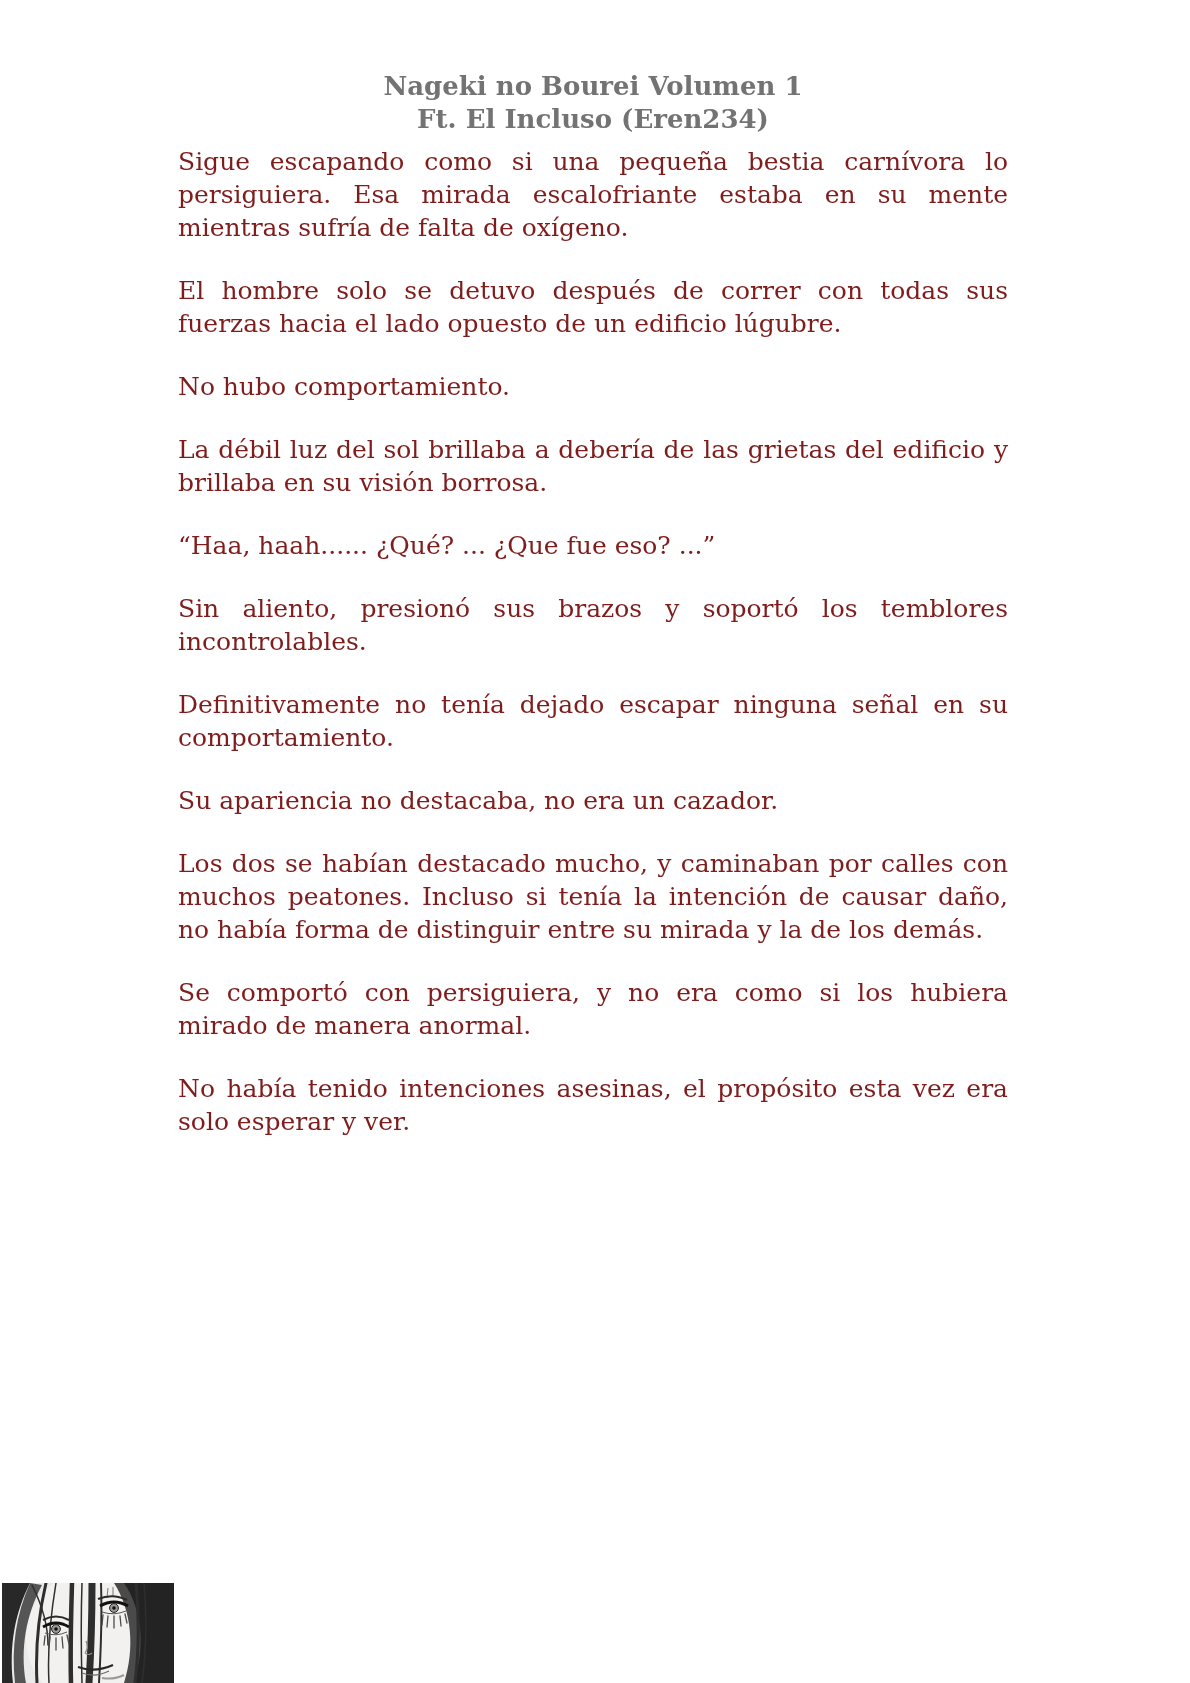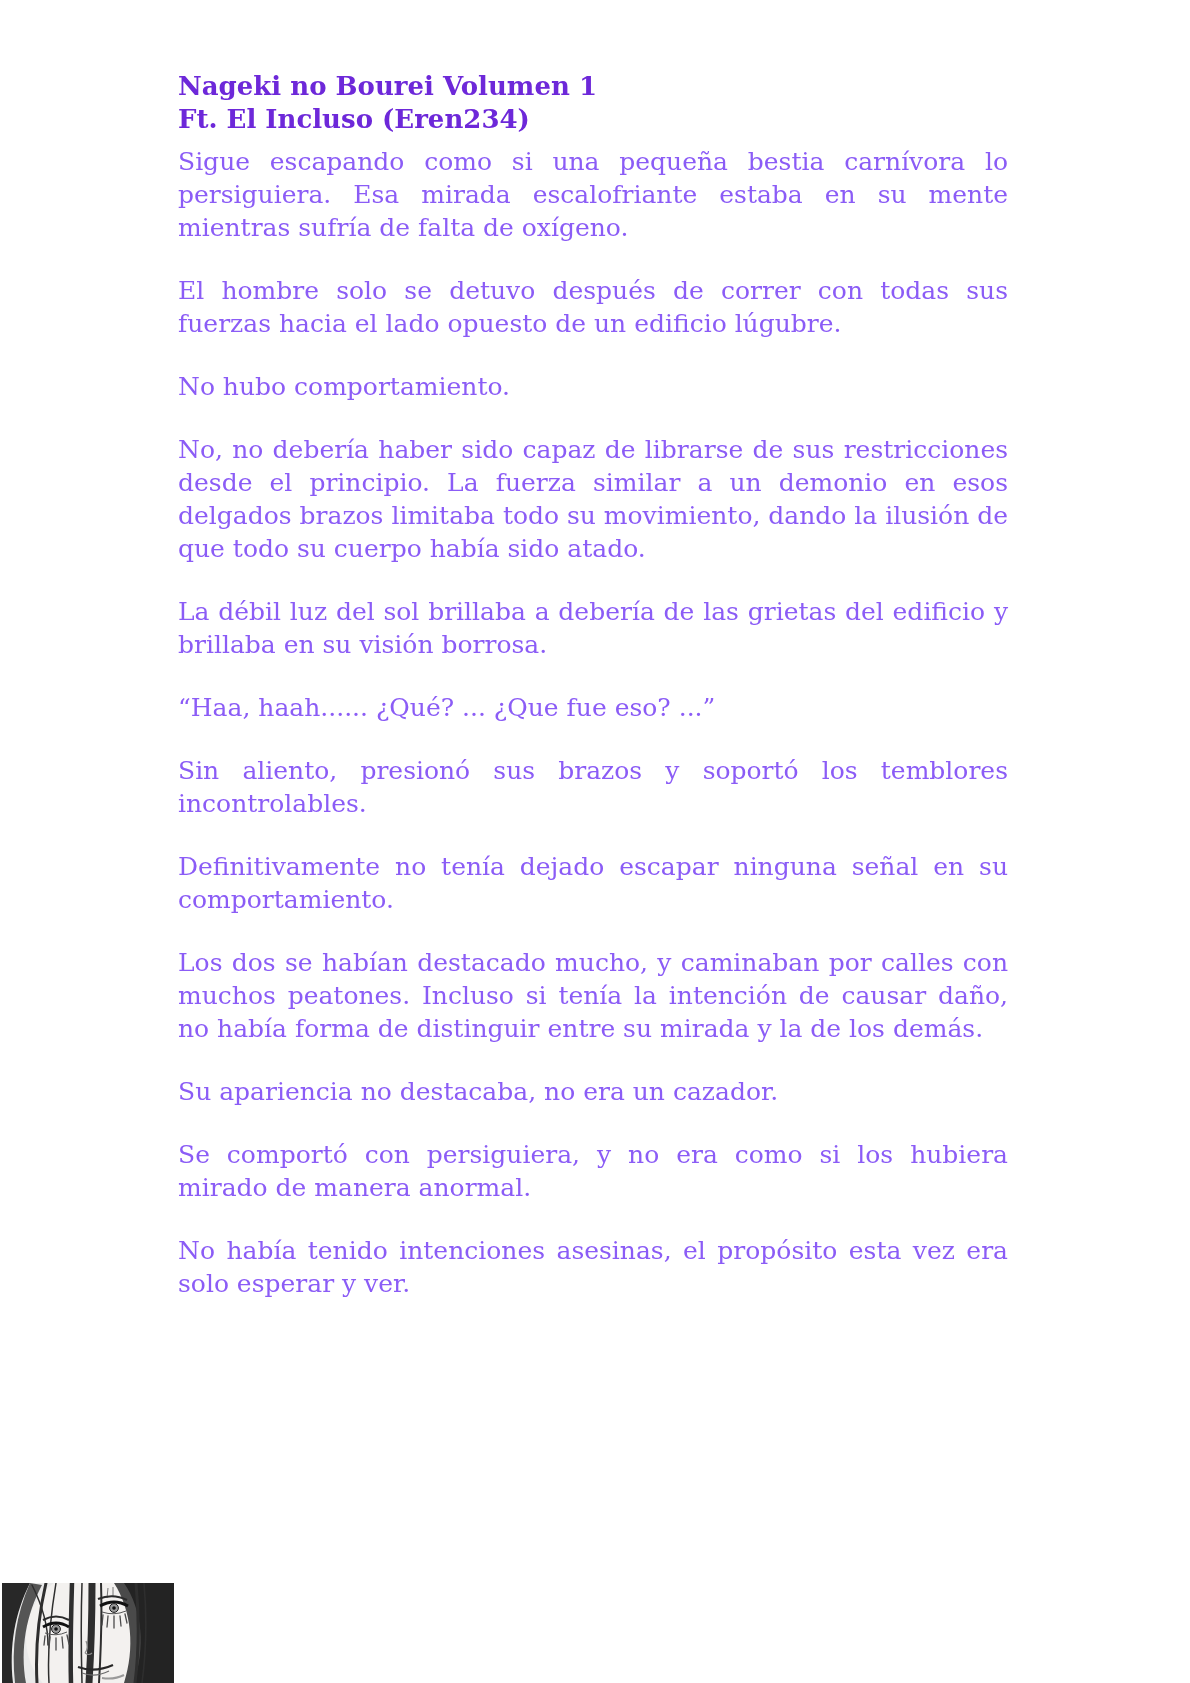--- a/index.html
+++ b/index.html
@@ -11,33 +11,33 @@
     overflow: hidden;
     font-family: "DejaVu Serif", serif;
   }
   .content {
     position: absolute;
     left: 178px;
     top: 70px;
     width: 830px;
   }
   .title-block {
-    text-align: left;
+    text-align: center;
     font-size: 26px;
     line-height: 33px;
     font-weight: 600;
-    color: #6d28d9;
+    color: #737373;
     margin: 0 0 9px 0;
   }
   .para {
     font-size: 25px;
     line-height: 33px;
     margin: 0 0 30px 0;
     text-align: justify;
-    color: #8b5cf6;
+    color: #7f1d1d;
   }
   .manga-figure {
     position: absolute;
     left: 2px;
     top: 1583px;
     width: 172px;
     height: 100px;
     overflow: hidden;
   }
 </style>
@@ -46,27 +46,26 @@
 
 <div class="content">
   <div class="title-block">
     <div>Nageki no Bourei Volumen 1</div>
     <div>Ft. El Incluso (Eren234)</div>
   </div>
 
   <p class="para">Sigue escapando como si una pequeña bestia carnívora lo persiguiera. Esa mirada escalofriante estaba en su mente mientras sufría de falta de oxígeno.</p>
   <p class="para">El hombre solo se detuvo después de correr con todas sus fuerzas hacia el lado opuesto de un edificio lúgubre.</p>
   <p class="para">No hubo comportamiento.</p>
-  <p class="para">No, no debería haber sido capaz de librarse de sus restricciones desde el principio. La fuerza similar a un demonio en esos delgados brazos limitaba todo su movimiento, dando la ilusión de que todo su cuerpo había sido atado.</p>
   <p class="para">La débil luz del sol brillaba a debería de las grietas del edificio y brillaba en su visión borrosa.</p>
   <p class="para">“Haa, haah...... ¿Qué? ... ¿Que fue eso? ...”</p>
   <p class="para">Sin aliento, presionó sus brazos y soportó los temblores incontrolables.</p>
   <p class="para">Definitivamente no tenía dejado escapar ninguna señal en su comportamiento.</p>
+  <p class="para">Su apariencia no destacaba, no era un cazador.</p>
   <p class="para">Los dos se habían destacado mucho, y caminaban por calles con muchos peatones. Incluso si tenía la intención de causar daño, no había forma de distinguir entre su mirada y la de los demás.</p>
-  <p class="para">Su apariencia no destacaba, no era un cazador.</p>
   <p class="para">Se comportó con persiguiera, y no era como si los hubiera mirado de manera anormal.</p>
   <p class="para">No había tenido intenciones asesinas, el propósito esta vez era solo esperar y ver.</p>
 </div>
 
 <div class="manga-figure">
   <svg width="172" height="100" viewBox="0 0 172 100" xmlns="http://www.w3.org/2000/svg">
 
     <rect width="172" height="100" fill="#e9e9e9"></rect>
 
     <ellipse cx="86" cy="55" rx="62" ry="66" fill="#f3f1ef"></ellipse>

